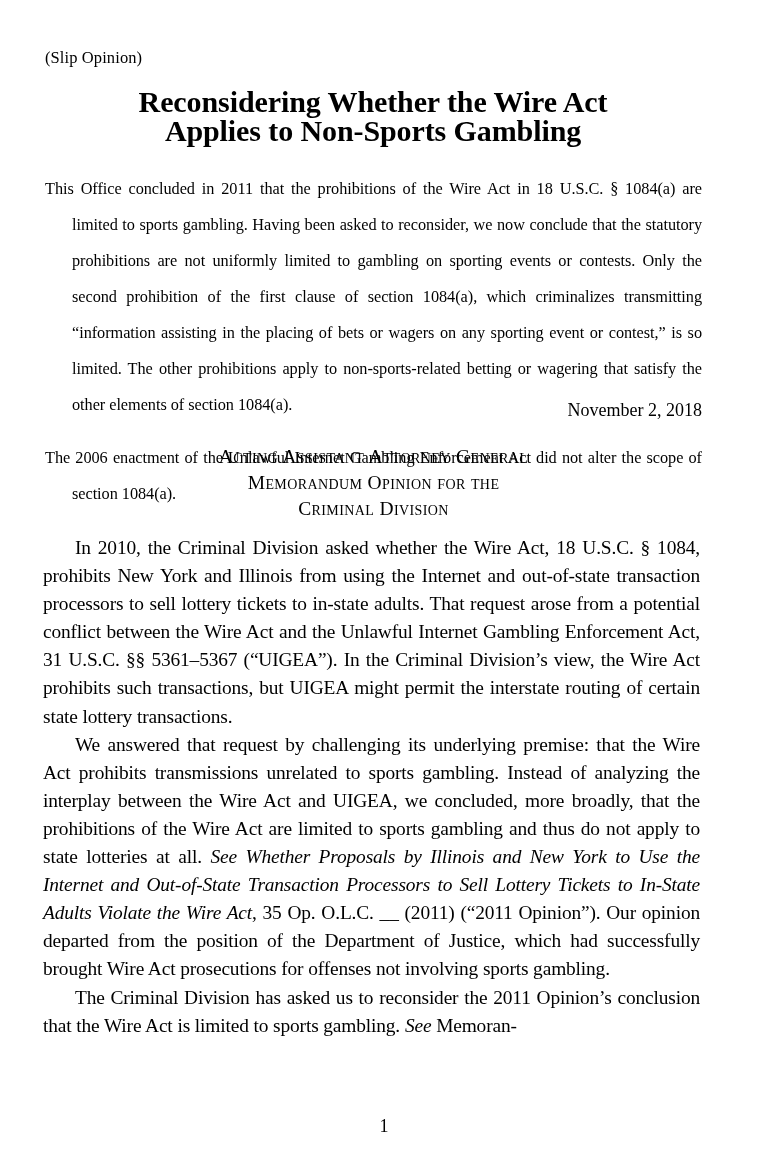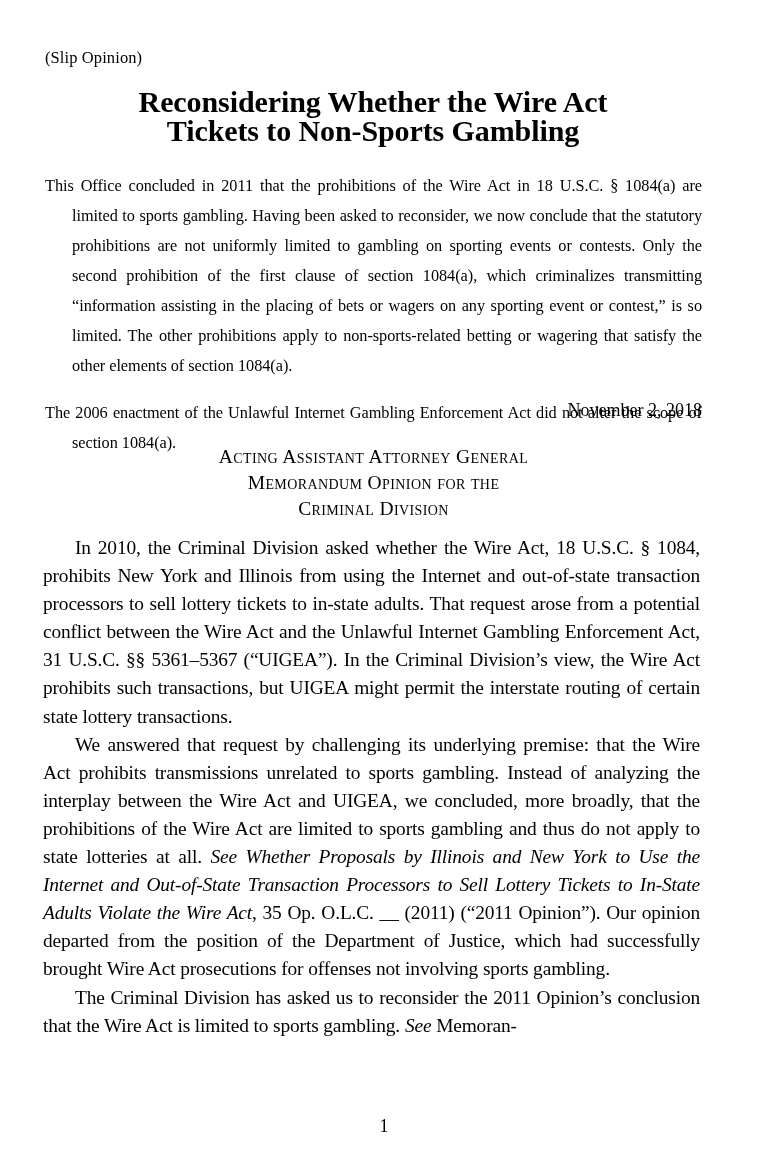--- a/index.html
+++ b/index.html
@@ -51,21 +51,21 @@
   
   .abstract {
     position: absolute;
     left: 45px;
     top: 171px;
     width: 657px;
   }
   .abstract p {
     margin: 0 0 17px 0;
     font-size: 16.3px;
-    line-height: 30px;
+    line-height: 36px;
     text-align: justify;
     text-justify: inter-word;
     padding-left: 27px;
     text-indent: -27px;
     letter-spacing: -0.05px;
   }
   .abstract p:last-child { margin-bottom: 0; }
 
   
   .date-line {
@@ -128,21 +128,21 @@
 </style>
 </head>
 <body>
 
 <div class="page">
 
   <div class="slip-opinion">(Slip Opinion)</div>
 
   <div class="doc-title">
     <span class="tline">Reconsidering Whether the Wire Act</span>
-    <span class="tline">Tickets to Non-Sports Gambling</span>
+    <span class="tline">Applies to Non-Sports Gambling</span>
   </div>
 
   <div class="abstract">
     <p>This Office concluded in 2011 that the prohibitions of the Wire Act in 18 U.S.C. § 1084(a) are limited to sports gambling. Having been asked to reconsider, we now conclude that the statutory prohibitions are not uniformly limited to gambling on sporting events or contests. Only the second prohibition of the first clause of section 1084(a), which criminalizes transmitting “information assisting in the placing of bets or wagers on any sporting event or contest,” is so limited. The other prohibitions apply to non-sports-related betting or wagering that satisfy the other elements of section 1084(a).</p>
     <p>The 2006 enactment of the Unlawful Internet Gambling Enforcement Act did not alter the scope of section 1084(a).</p>
   </div>
 
   <div class="date-line">November 2, 2018</div>
 
   <div class="memo-heading">

